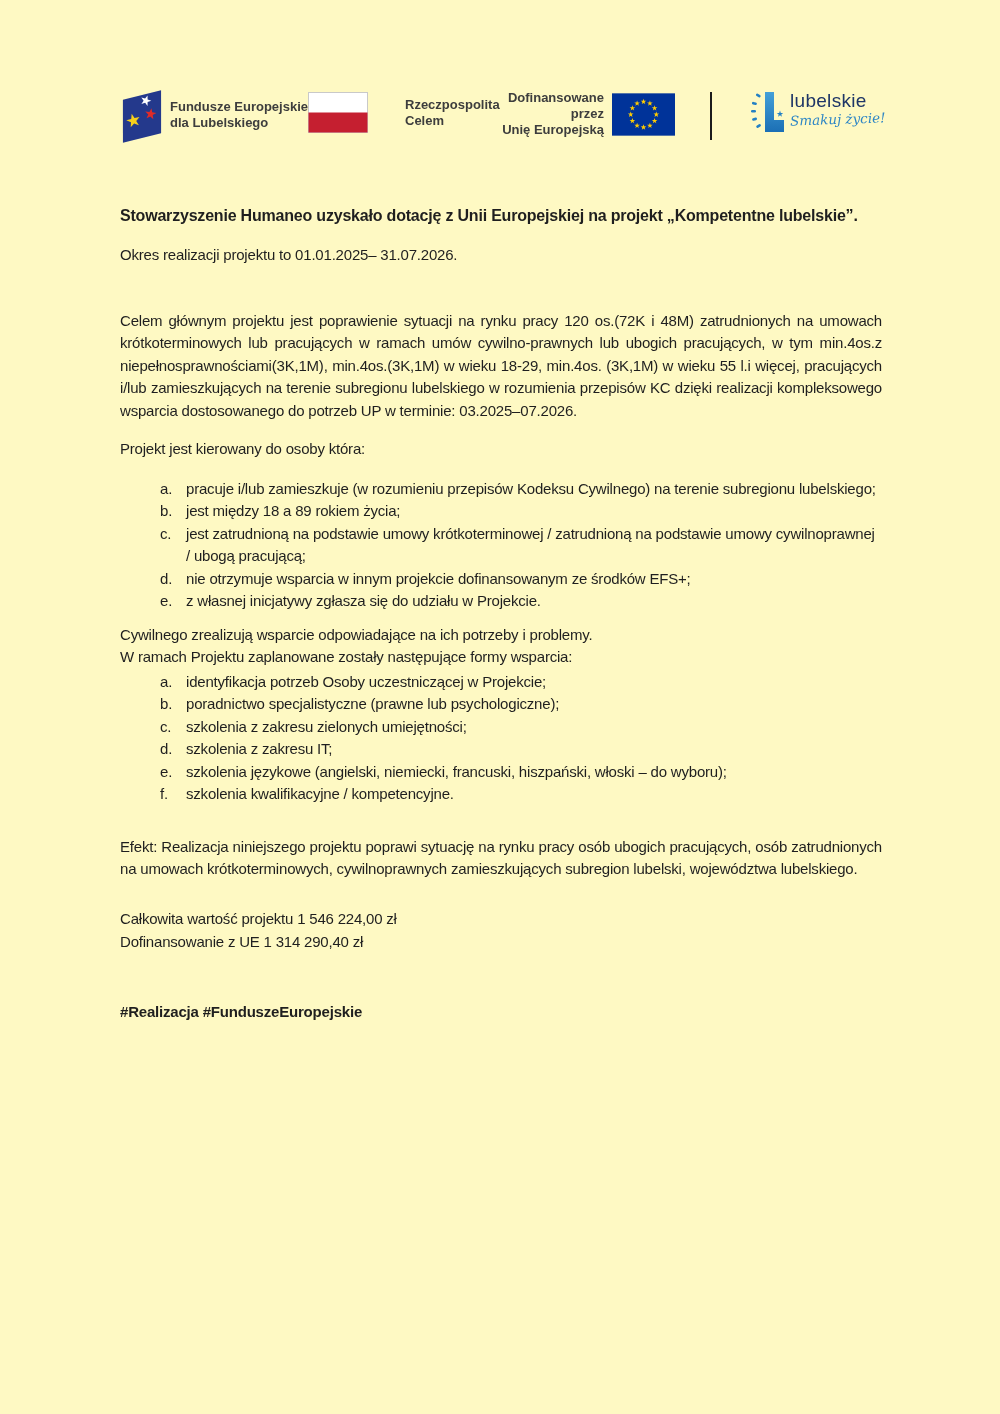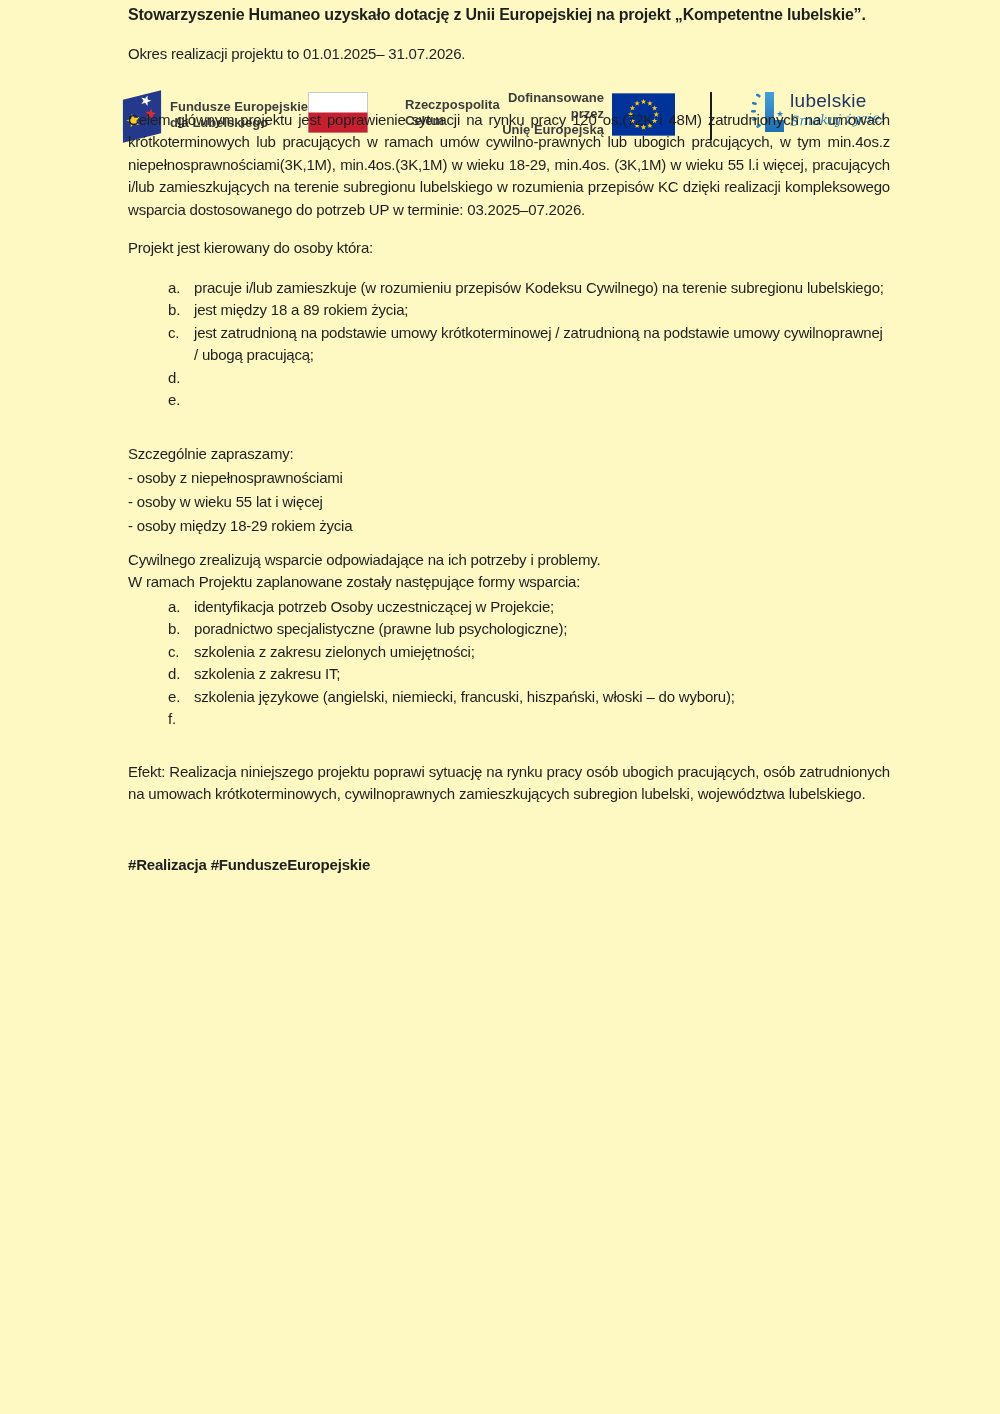--- a/index.html
+++ b/index.html
@@ -18,21 +18,21 @@
   .logo-eu{left:478px;top:90px;}
   .logo-eu .logo-label{width:126px;text-align:right;}
   .logo-eu svg{margin-left:8px;}
   .vdivider{position:absolute;left:710px;top:92px;width:2px;height:48px;background:#1b1b1b;}
   .logo-lub{left:750px;top:90px;align-items:flex-start;}
   .lub-text{margin-left:4px;}
   .lub-name{font-size:19px;line-height:22px;font-weight:normal;color:#1e3566;letter-spacing:.3px;}
   .lub-tagline{font-family:"DejaVu Serif",serif;font-style:italic;font-size:13.5px;line-height:15px;color:#2e86c5;text-align:right;transform:rotate(-2deg);}
   
   .content{
-    position:absolute;left:128px;top:0;width:762px;
+    position:absolute;left:120px;top:0;width:762px;padding-top:201px;
     font-size:15px;line-height:22.5px;letter-spacing:-0.2px;
   }
   .content p{margin:0;}
   .title{font-weight:bold;font-size:16px;line-height:29px;text-align:justify;}
   .period{margin-top:14px !important;}
   .goal{margin-top:43px !important;text-align:justify;}
   .intro{margin-top:16px !important;}
   ol.abc{margin:17px 0 0;padding:0 0 0 40px;list-style:none;}
   ol.abc2{margin:2px 0 0;}
   ol.abc li{display:flex;}
@@ -146,32 +146,28 @@
       <li>
           <span class="mk">b.</span>
           <span class="tx">jest między 18 a 89 rokiem życia;</span>
         </li>
       <li>
           <span class="mk">c.</span>
           <span class="tx">jest zatrudnioną na podstawie umowy krótkoterminowej / zatrudnioną na podstawie umowy cywilnoprawnej / ubogą pracującą;</span>
         </li>
       <li>
           <span class="mk">d.</span>
+          <span class="tx">nie otrzymuje wsparcia w innym projekcie dofinansowanym ze środków EFS+;</span>
         </li>
       <li>
           <span class="mk">e.</span>
+          <span class="tx">z własnej inicjatywy zgłasza się do udziału w Projekcie.</span>
         </li>
     </ol>
 
-    <div class="invite">
-      <p>Szczególnie zapraszamy:</p>
-      <p>- osoby z niepełnosprawnościami</p>
-      <p>- osoby w wieku 55 lat i więcej</p>
-      <p>- osoby między 18-29 rokiem życia</p>
-    </div>
 
     <div class="support">
       <p>Cywilnego zrealizują wsparcie odpowiadające na ich potrzeby i problemy.</p>
       <p>W ramach Projektu zaplanowane zostały następujące formy wsparcia:</p>
     </div>
 
     <ol class="abc abc2">
       <li>
           <span class="mk">a.</span>
           <span class="tx">identyfikacja potrzeb Osoby uczestniczącej w Projekcie;</span>
@@ -187,22 +183,27 @@
       <li>
           <span class="mk">d.</span>
           <span class="tx">szkolenia z zakresu IT;</span>
         </li>
       <li>
           <span class="mk">e.</span>
           <span class="tx">szkolenia językowe (angielski, niemiecki, francuski, hiszpański, włoski – do wyboru);</span>
         </li>
       <li>
           <span class="mk">f.</span>
+          <span class="tx">szkolenia kwalifikacyjne / kompetencyjne.</span>
         </li>
     </ol>
 
     <p class="effect">Efekt: Realizacja niniejszego projektu poprawi sytuację na rynku pracy osób ubogich pracujących, osób zatrudnionych na umowach krótkoterminowych, cywilnoprawnych zamieszkujących subregion lubelski, województwa lubelskiego.</p>
 
+    <div class="money">
+      <p>Całkowita wartość projektu 1 546 224,00 zł</p>
+      <p>Dofinansowanie z UE 1 314 290,40 zł</p>
+    </div>
 
     <p class="hashtags">#Realizacja #FunduszeEuropejskie</p>
 
   </main>
 </div>
 
 </body></html>

